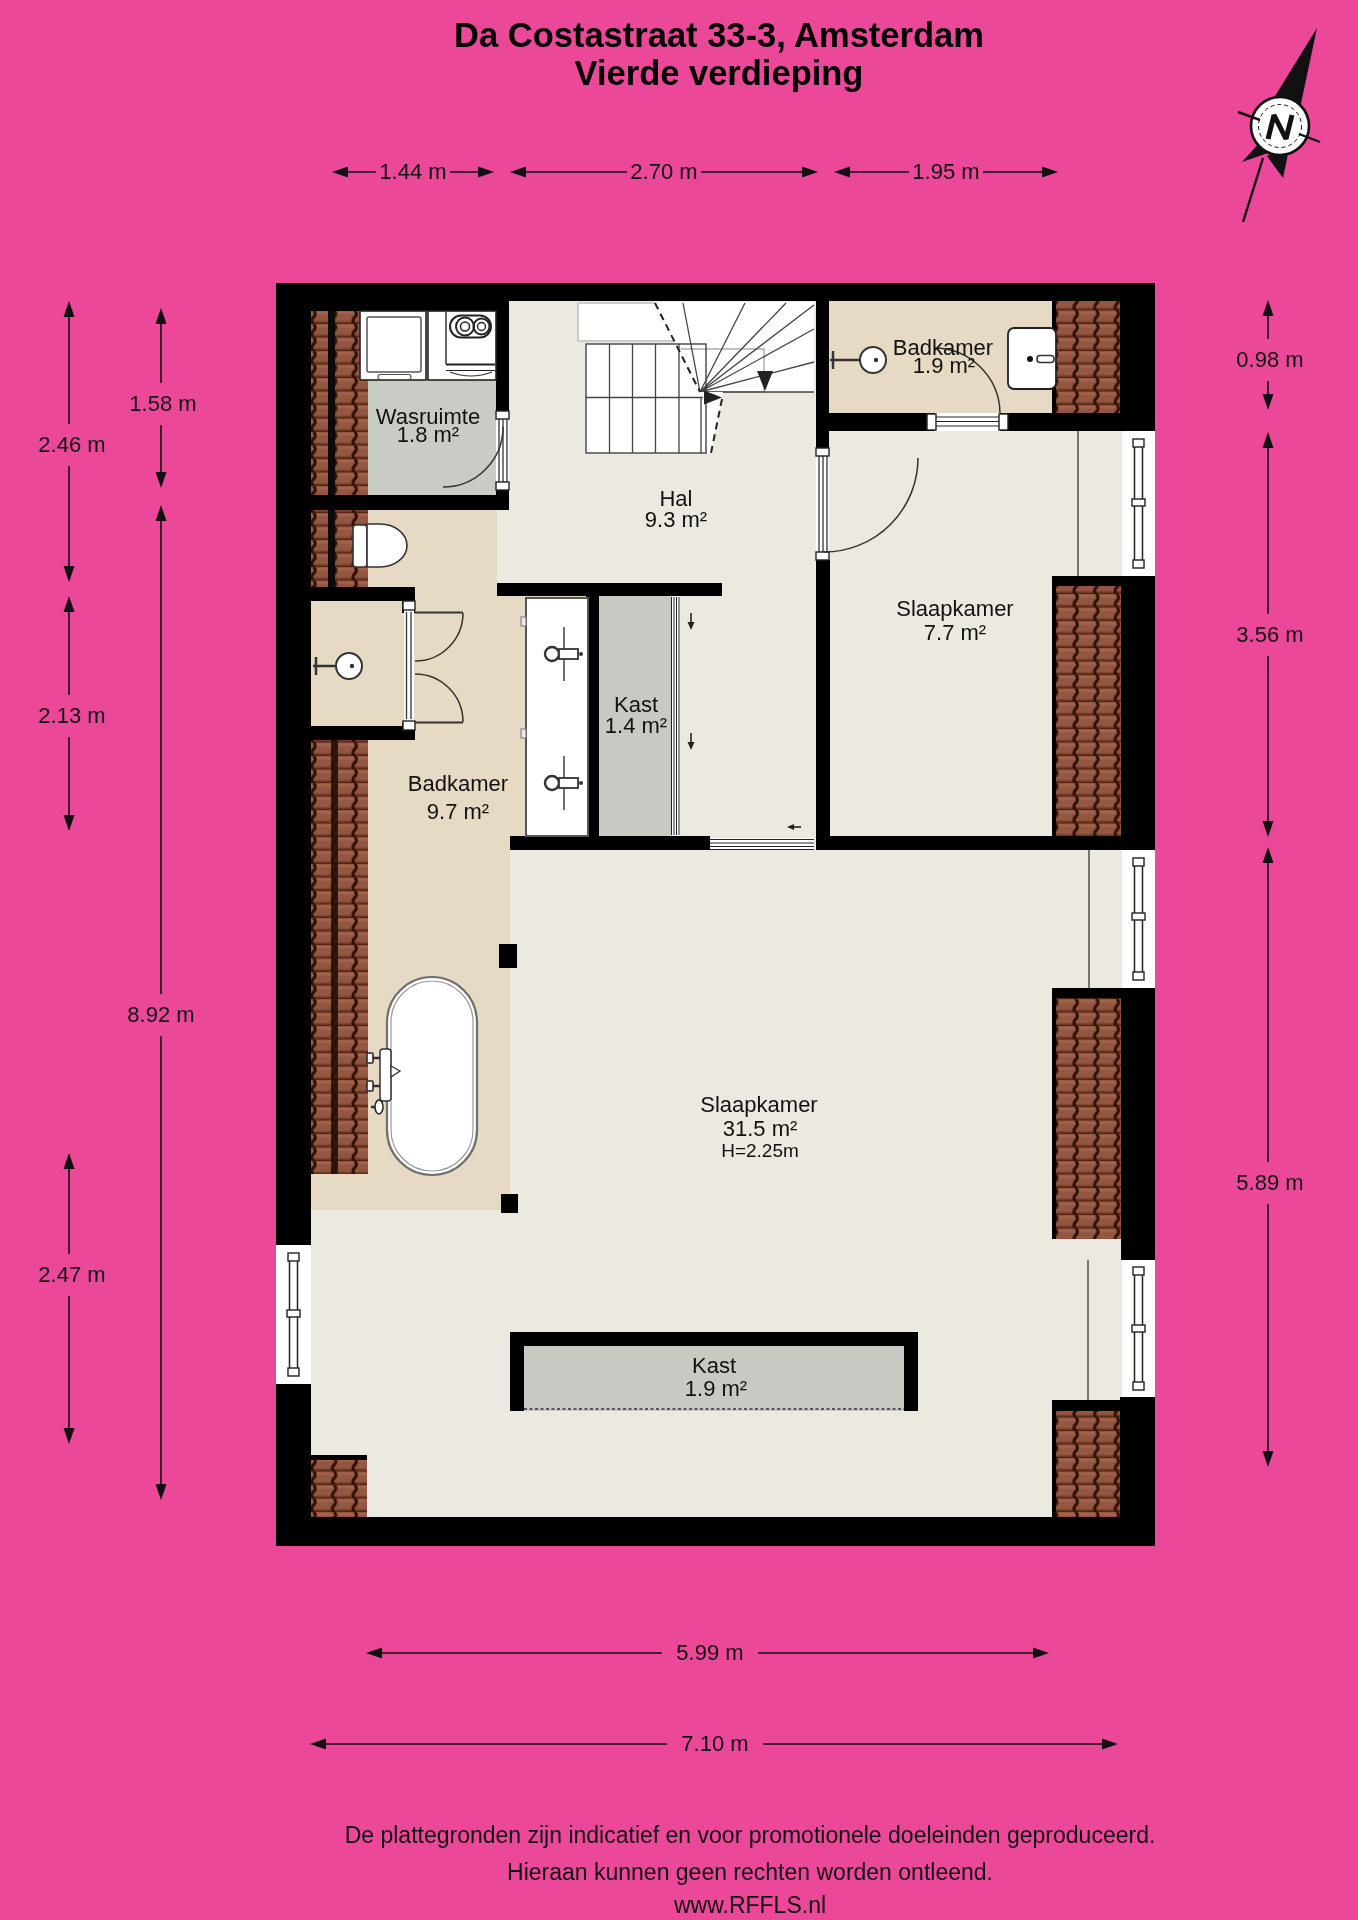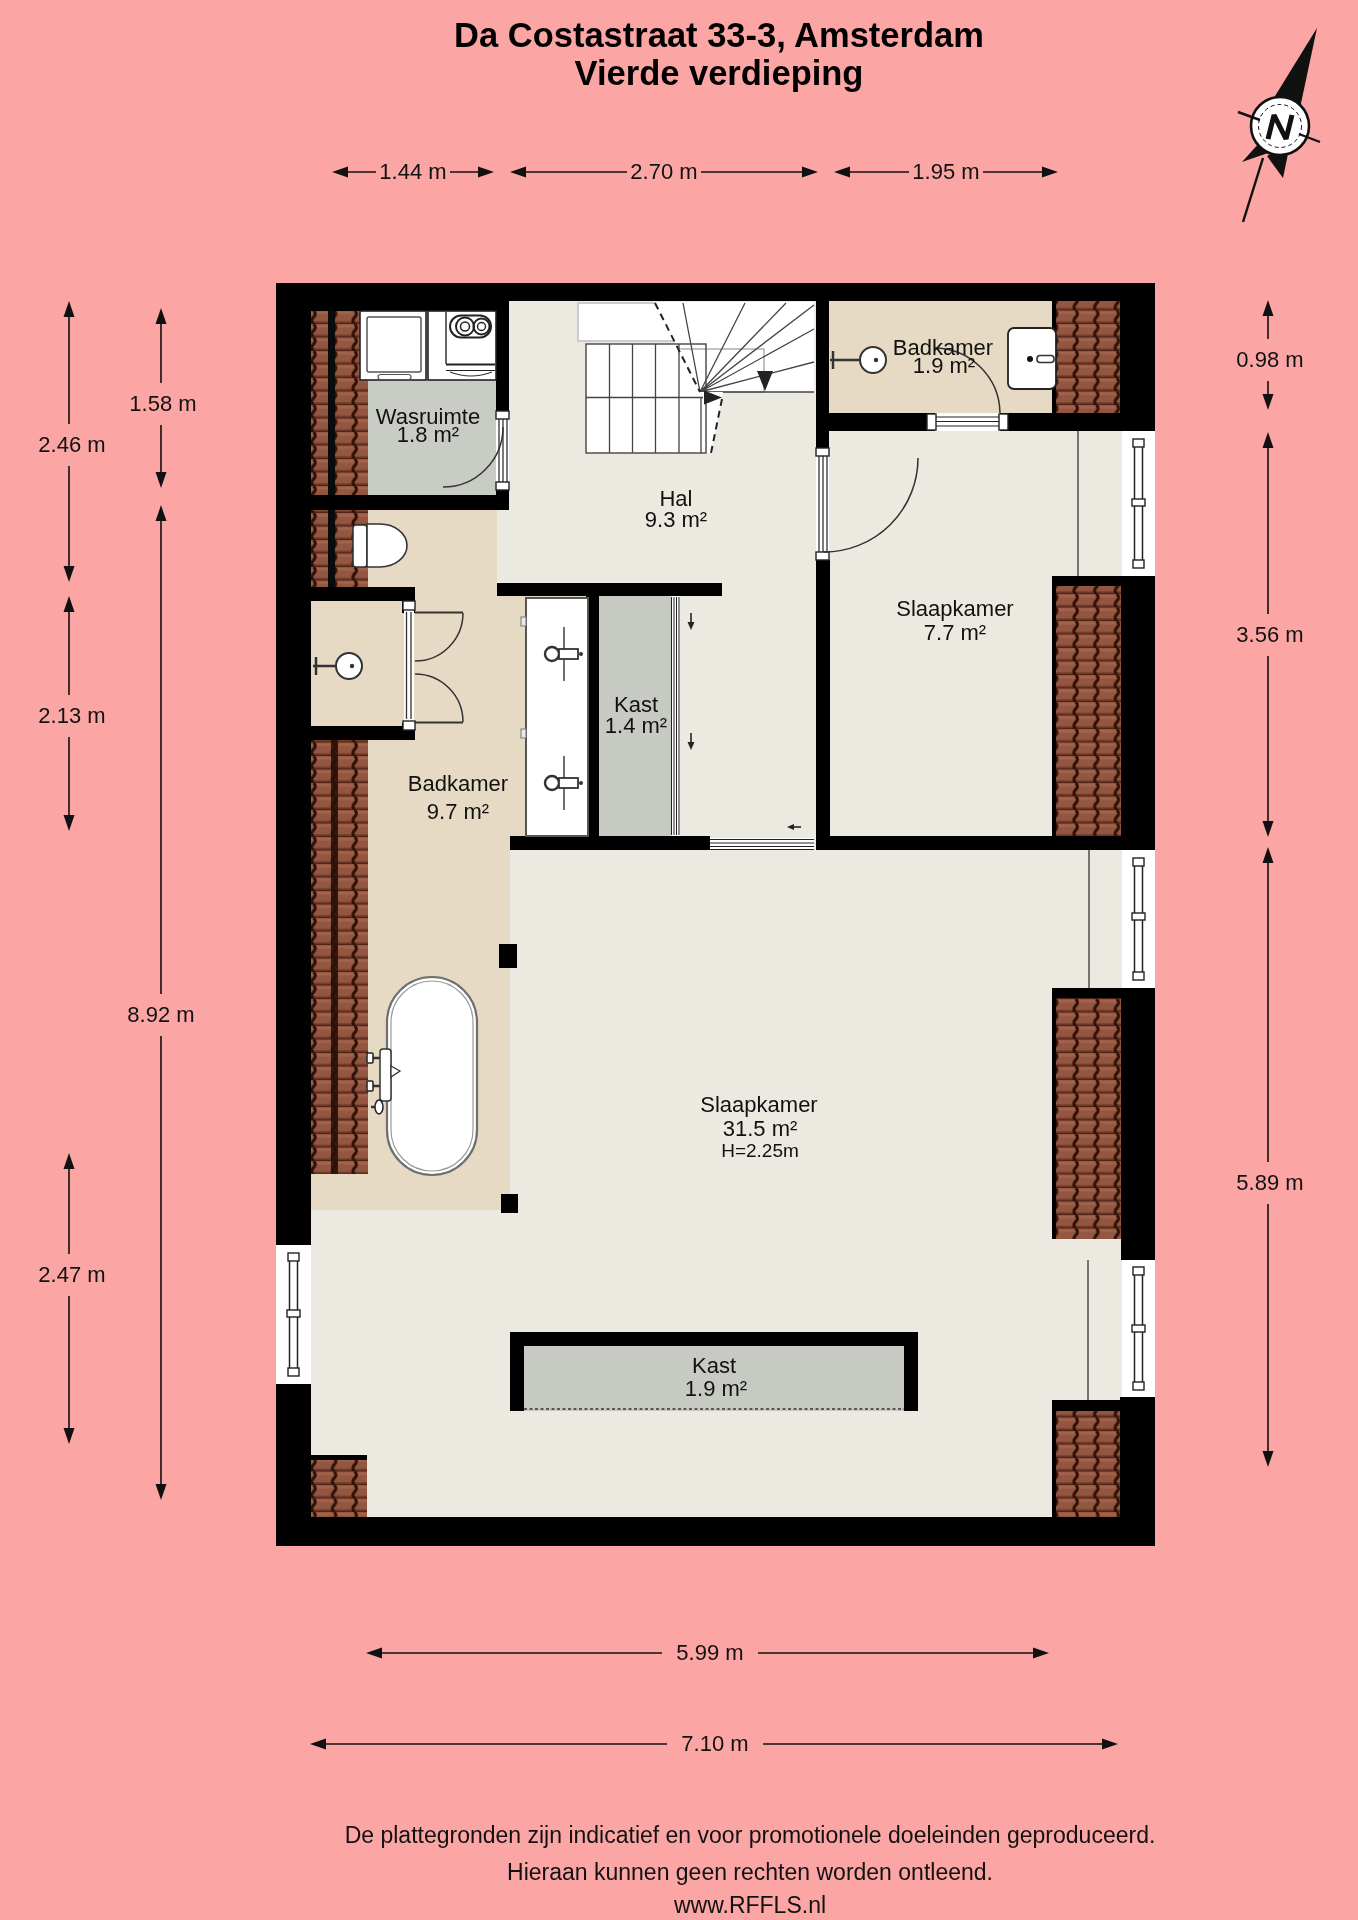--- a/index.html
+++ b/index.html
@@ -1,16 +1,16 @@
 <!DOCTYPE html>
 <html><head>
 <meta charset="utf-8">
 <style>
 html,body{margin:0;padding:0;background:#ffffff;}
-#page{position:relative;width:1358px;height:1920px;background:#fca5a5;overflow:hidden;font-family:"Liberation Sans",sans-serif;}
+#page{position:relative;width:1358px;height:1920px;background:#ec4899;overflow:hidden;font-family:"Liberation Sans",sans-serif;}
 </style>
 </head>
 <body>
 <div id="page">
 <svg width="1358" height="1920" viewBox="0 0 1358 1920" xmlns="http://www.w3.org/2000/svg">
 <defs>
 <pattern id="brick" width="20.6" height="13.5" patternUnits="userSpaceOnUse">
 <rect width="20.6" height="13.5" fill="#935640"></rect>
 <path d="M0 2.2 H20.6" stroke="#a2634a" stroke-width="2.6"></path>
 <path d="M0 11.5 H20.6" stroke="#7a4331" stroke-width="2"></path>

